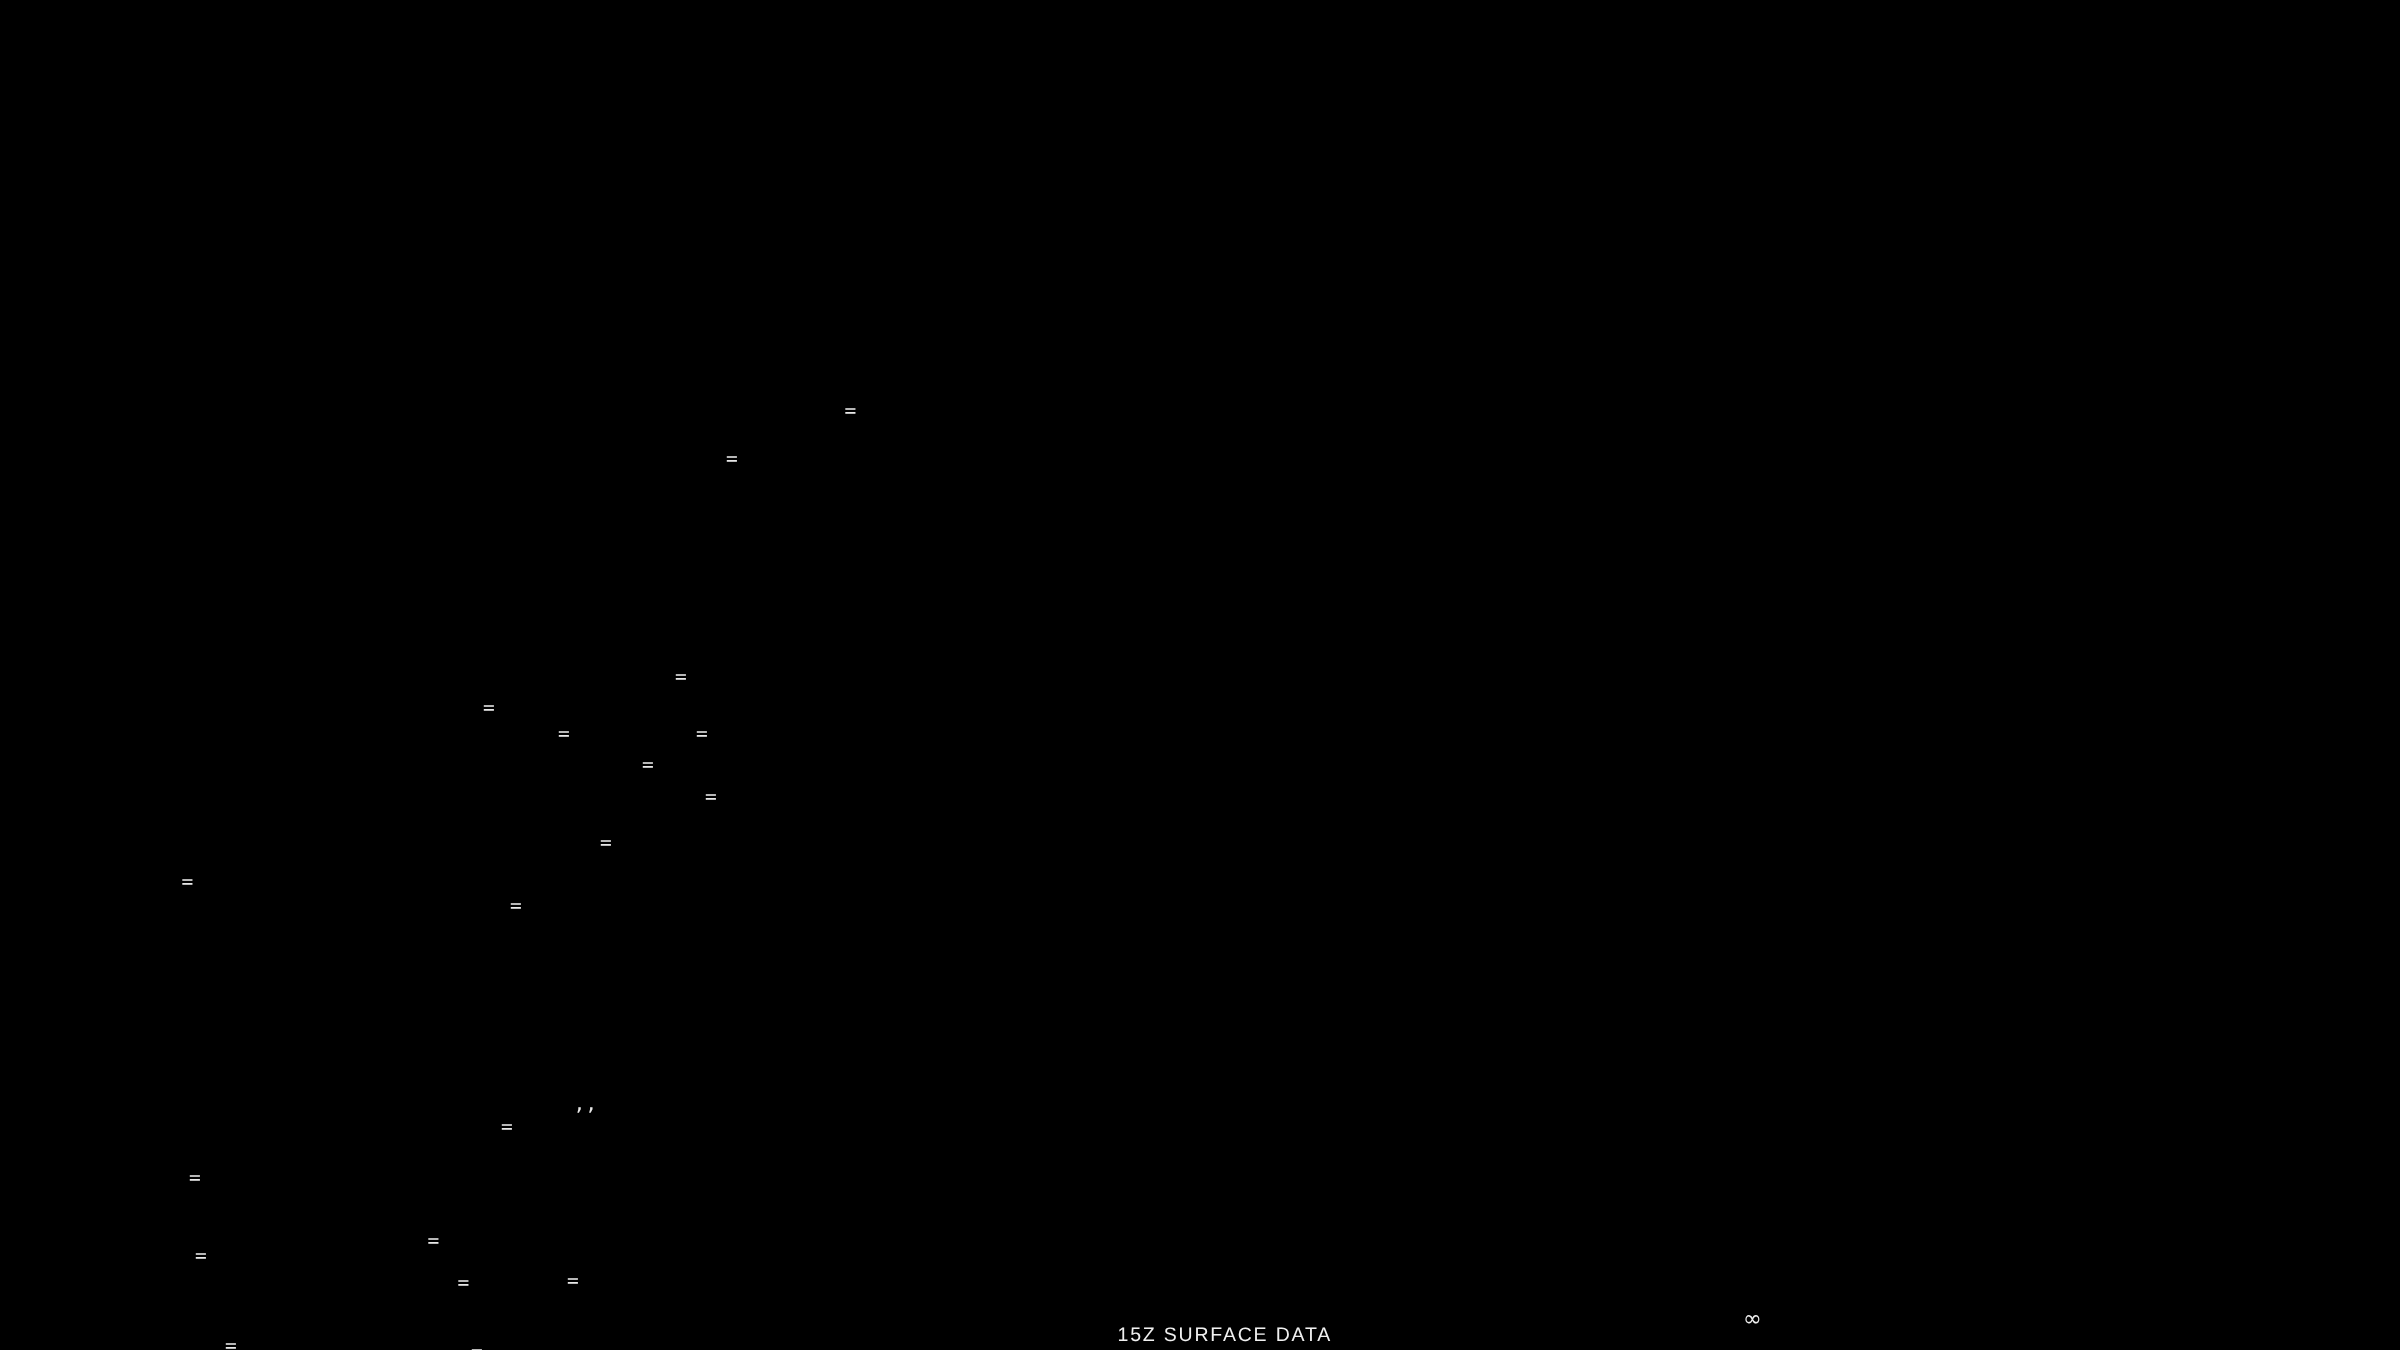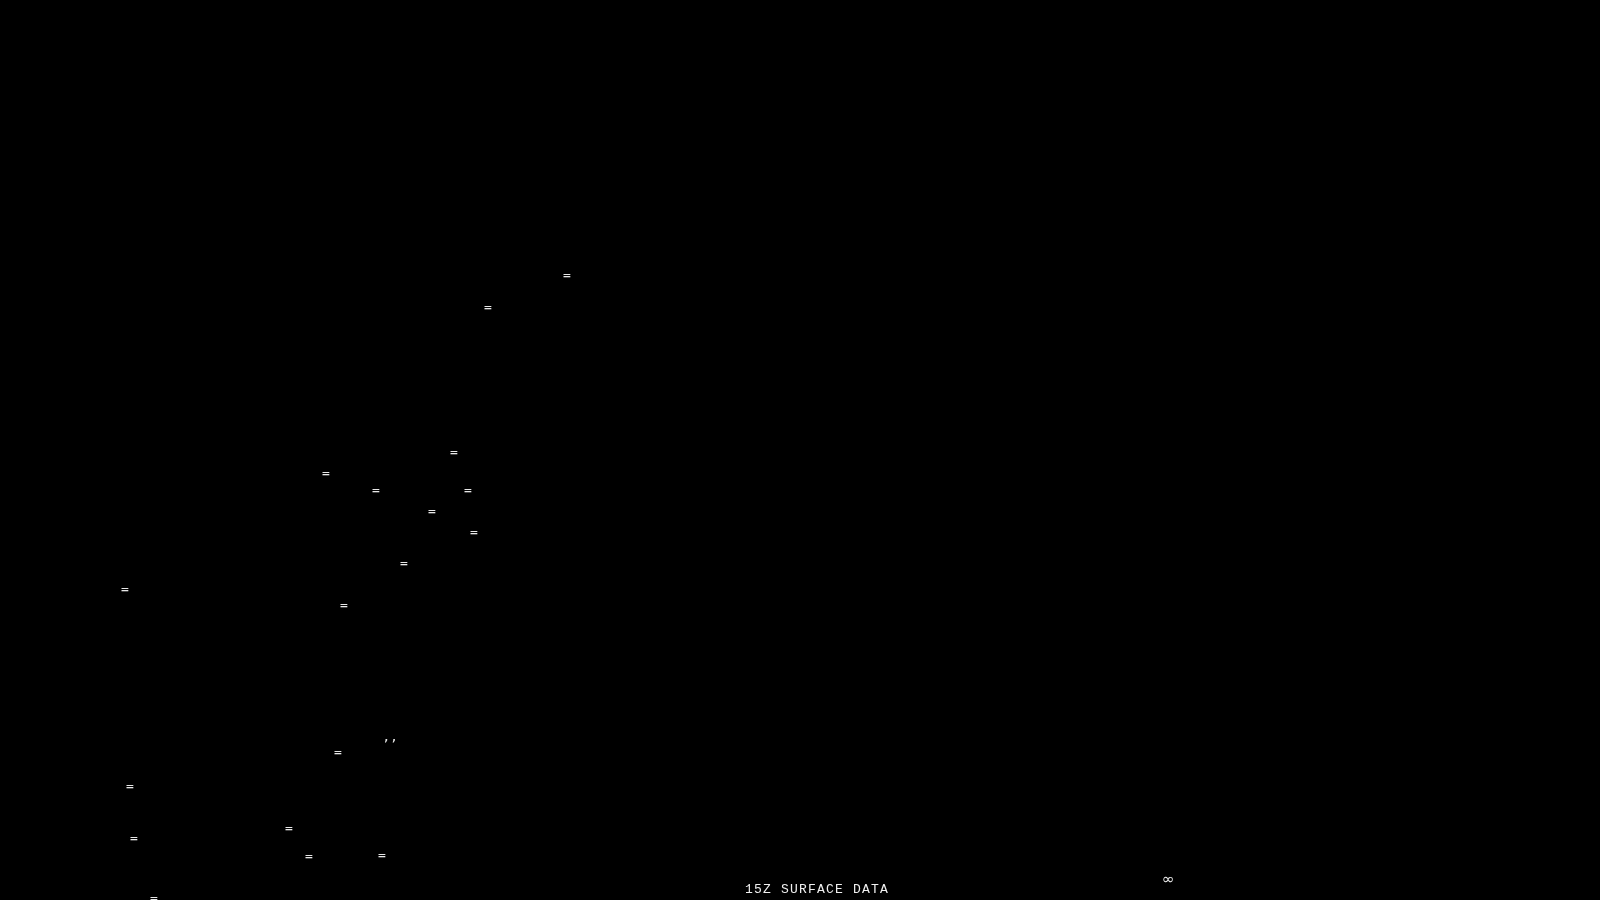--- a/index.html
+++ b/index.html
@@ -28,21 +28,21 @@
     font-family: "DejaVu Sans Mono", monospace;
     font-size: 13px;
     line-height: 13px;
     color: #e8e8e8;
     white-space: pre;
     letter-spacing: 0px;
     user-select: none;
   }
   .caption {
     position: absolute;
-    font-family: Liberation Mono, monospace;
+    font-family: Liberation Sans, sans-serif;
     font-size: 13px;
     line-height: 15px;
     letter-spacing: 1.2px;
     color: #f0f0f0;
     white-space: pre;
   }
   .infinity {
     position: absolute;
     font-family: "DejaVu Sans", sans-serif;
     font-size: 15px;

